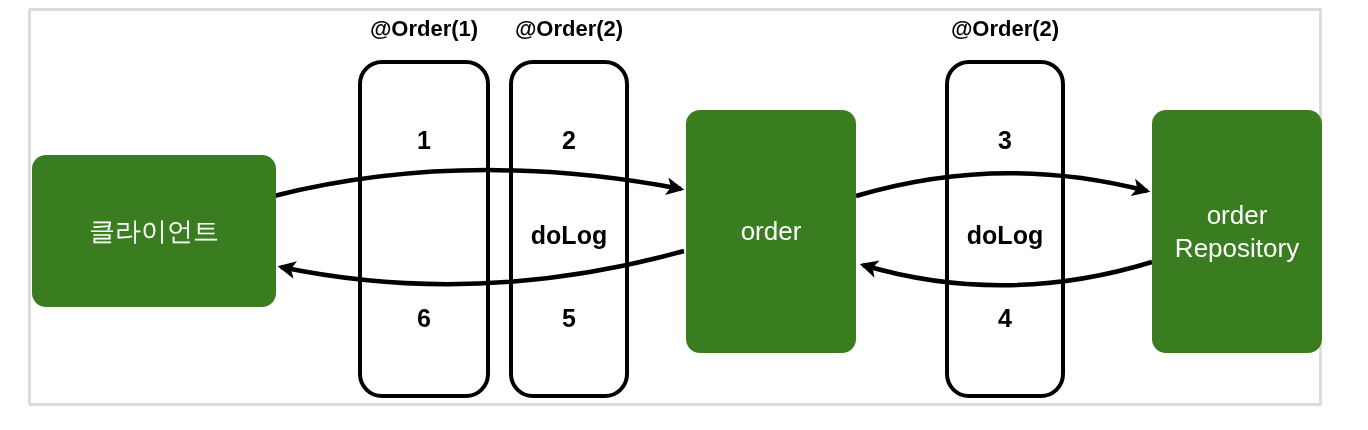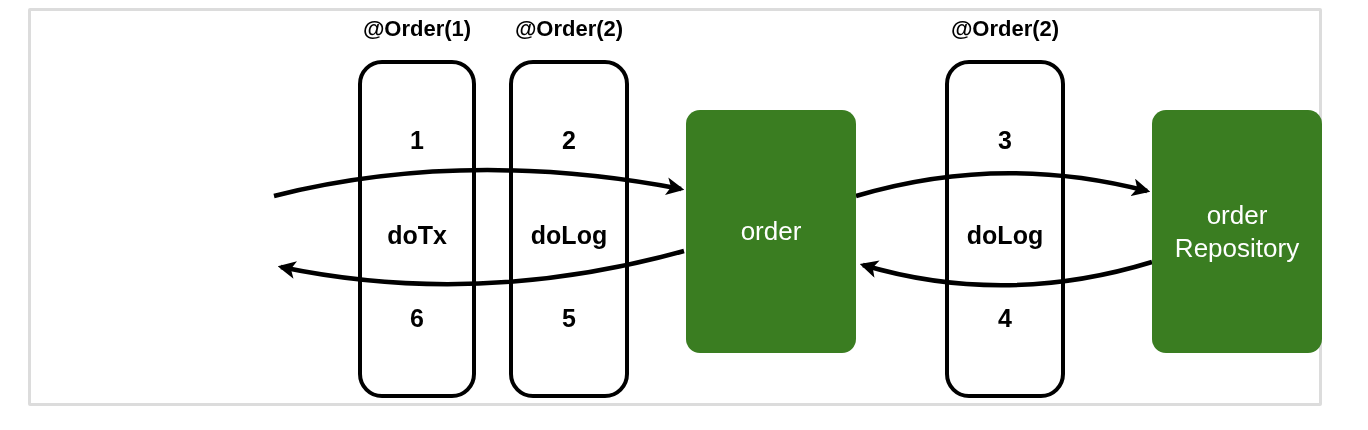--- a/index.html
+++ b/index.html
@@ -18,21 +18,21 @@
     display:flex; flex-direction:column; align-items:center; justify-content:center;
     color:#ffffff; font-size:26px; line-height:33px; text-align:center;
   }
   .node.client     { left:32px;   top:155px; width:244px; height:152px; }
   .node.service    { left:686px;  top:110px; width:170px; height:243px; }
   .node.repository { left:1152px; top:110px; width:170px; height:243px; }
 
   .aspect {
     position:absolute; top:16px; display:flex; flex-direction:column; align-items:center;
   }
-  .aspect.a1 { left:358px; width:118px; }
+  .aspect.a1 { left:358px; width:132px; }
   .aspect.a2 { left:509px; width:120px; }
   .aspect.a3 { left:945px; width:120px; }
   .ann {
     white-space:nowrap; font-weight:bold; font-size:22px; line-height:26px;
     color:#000000; margin-bottom:18px;
   }
   .abox {
     position:relative; width:100%; height:338px; box-sizing:border-box;
     border:4px solid #000000; border-radius:24px; background:transparent;
   }
@@ -56,26 +56,28 @@
       <marker id="ah" viewBox="0 0 16 16" markerWidth="18" markerHeight="18" refX="13" refY="8" orient="auto" markerUnits="userSpaceOnUse">
         <path d="M0,0 L16,8 L0,16 L4,8 Z" fill="#000000"></path>
       </marker>
     </defs>
     <path d="M 274 196 Q 465 148 681 189" fill="none" stroke="#000000" stroke-width="4.5" marker-end="url(#ah)"></path>
     <path d="M 684 251 Q 478 308 281 267" fill="none" stroke="#000000" stroke-width="4.5" marker-end="url(#ah)"></path>
     <path d="M 856 196 Q 1000 153 1147 191" fill="none" stroke="#000000" stroke-width="4.5" marker-end="url(#ah)"></path>
     <path d="M 1152 262 Q 1005 307 863 265" fill="none" stroke="#000000" stroke-width="4.5" marker-end="url(#ah)"></path>
   </svg>
 
+  <div class="node client">
+    <div class="node-line">클라이언트</div>
+  </div>
 
   <div class="aspect a1">
     <div class="ann">@Order(1)</div>
     <div class="abox">
       <div class="lbl step-f">1</div>
-      <div class="lbl method">doTx</div>
       <div class="lbl step-r">6</div>
     </div>
   </div>
 
   <div class="aspect a2">
     <div class="ann">@Order(2)</div>
     <div class="abox">
       <div class="lbl step-f">2</div>
       <div class="lbl method">doLog</div>
       <div class="lbl step-r">5</div>

